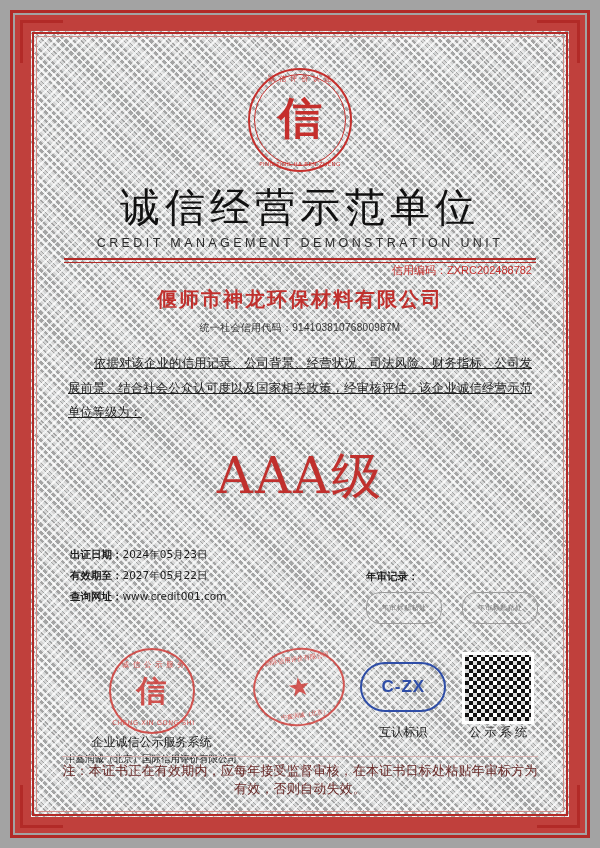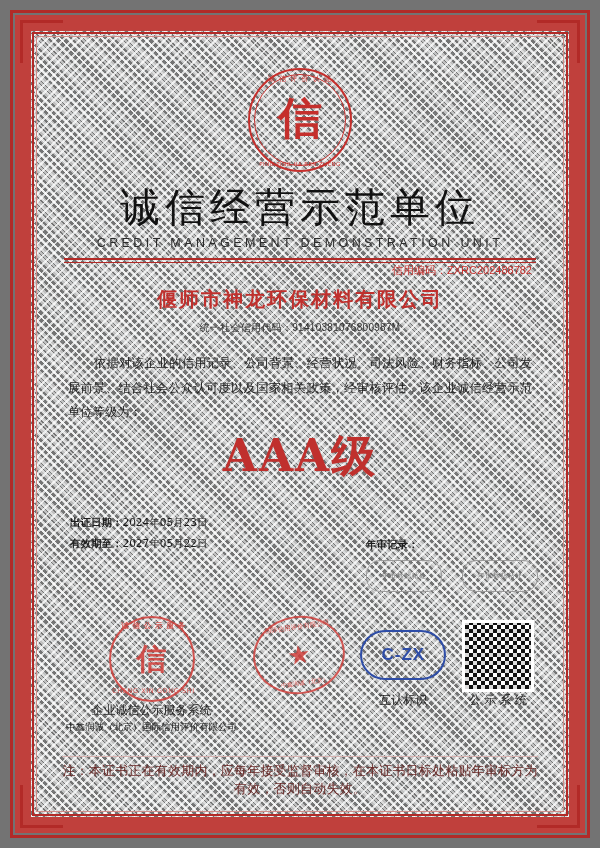--- a/index.html
+++ b/index.html
@@ -13,21 +13,21 @@
     font-family: "Liberation Sans", sans-serif;
     overflow: hidden;
   }
 
   
   .cert {
     position: relative;
     width: 600px;
     height: 848px;
     box-sizing: border-box;
-    background: #737373;
+    background: #a3a3a3;
     padding: 10px;
   }
   .border-outer {
     position: absolute;
     left: 10px; top: 10px; right: 10px; bottom: 10px;
     border: 3px solid #b22a27;
     box-sizing: border-box;
   }
   .border-guilloche {
     position: absolute;
@@ -203,37 +203,38 @@
 
   
   .body-para {
     margin: 16px 6px 0 6px;
     color: #1d1d1d;
     font-size: 12.3px;
     line-height: 2.0;
     text-align: justify;
     text-indent: 26px;
     font-family: "DejaVu Sans", sans-serif;
+    text-decoration: underline;
   }
 
   
   .grade {
     text-align: center;
-    margin-top: 2px;
+    margin-top: 18px;
     color: #c0302d;
-    font-size: 44px;
-    font-weight: bold;
+    font-size: 50px;
+    font-weight: normal;
     letter-spacing: 2px;
     font-family: "DejaVu Serif", serif;
     text-shadow: 1px 1px 0 rgba(0,0,0,0.12);
   }
 
   
   .details {
-    margin-top: 30px;
+    margin-top: 38px;
     display: flex;
     align-items: flex-start;
   }
   .details-left {
     width: 290px;
     padding-left: 8px;
   }
   .detail-row {
     font-size: 10.5px;
     color: #1d1d1d;
@@ -307,21 +308,21 @@
   .seal-circle .s-arc-top,
   .seal-circle .s-arc-bot {
     position: absolute;
     left: 0; width: 86px;
     color: #d0403c;
     font-size: 7.5px;
     text-align: center;
     letter-spacing: 0.6px;
     font-family: "DejaVu Sans", sans-serif;
   }
-  .seal-circle .s-arc-top { top: 3px; font-weight: bold; }
+  .seal-circle .s-arc-top { top: 10px; }
   .seal-circle .s-arc-bot { bottom: 5px; font-size: 6.5px; }
 
   .seal-star {
     position: absolute;
     left: 50%;
     top: 50%;
     transform: translate(-50%,-50%);
     color: #d0403c;
     font-size: 26px;
     line-height: 1;
@@ -450,20 +451,23 @@
     <div class="grade">AAA级</div>
 
     <div class="details">
       <div class="details-left">
         <div class="detail-row">
           <span class="lbl">出证日期：</span><span>2024年05月23日</span>
         </div>
         <div class="detail-row">
           <span class="lbl">有效期至：</span><span>2027年05月22日</span>
         </div>
+        <div class="detail-row">
+          <span class="lbl">查询网址：</span><span>www.credit001.com</span>
+        </div>
       </div>
       <div class="details-right">
         <div class="annual-title">年审记录：</div>
         <div class="sticker-row">
           <div class="sticker">年审标贴粘处</div>
           <div class="sticker">年审标贴粘处</div>
         </div>
       </div>
     </div>
 

